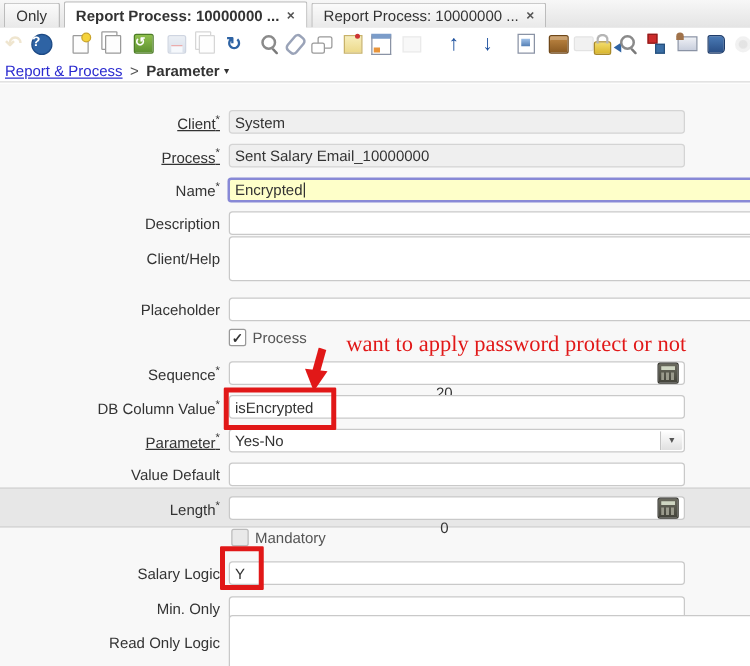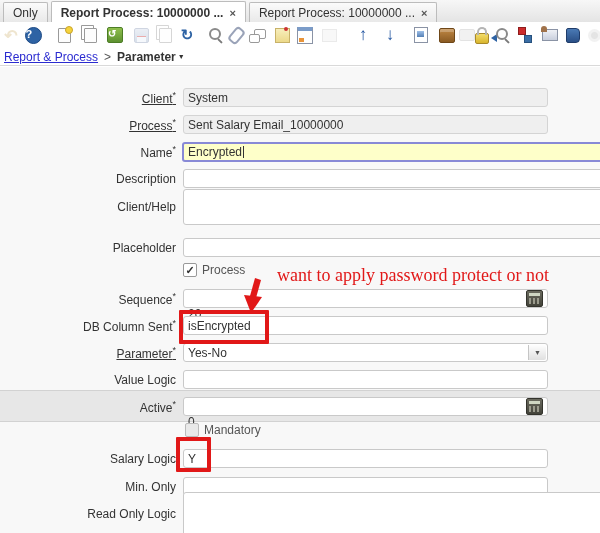--- a/index.html
+++ b/index.html
@@ -78,21 +78,21 @@
   .row{position:absolute;left:0;height:21px;display:flex;align-items:center;}
   .lbl{position:absolute;left:0;width:176px;text-align:right;color:#333;}
   .lbl.zoomable{text-decoration:underline;}
   .lbl sup{font-size:9px;}
   .fld{position:absolute;left:183px;height:17px;background:#fff;border:1px solid #c9c9c9;border-radius:3px;
        padding:0 4px;display:flex;align-items:center;box-sizing:content-box;cursor:text;}
   .fld.std{width:355px;}
   .fld.wide{width:426px;}
   .fld.ro{background:#efefef;border-color:#d4d4d4;cursor:default;}
   .fld.focus{background:#feffc9;border:2px solid #8889d6;height:16px;width:424px;}
-  .fld.num .val{flex:1;text-align:left;margin-right:3px;margin-top:30px;}
+  .fld.num .val{flex:1;text-align:center;margin-right:3px;margin-top:30px;}
   .area{align-items:flex-start;padding-top:2px;}
   .caret-line{width:1px;height:12px;background:#333;margin-left:1px;}
 
   .calcbtn{width:15px;height:15px;background:linear-gradient(#6a6a5e,#43433a);border:1px solid #33332c;
            border-radius:2px;position:relative;cursor:pointer;flex:none;}
   .calcbtn::before{content:"";position:absolute;left:2px;top:2px;right:2px;height:3px;background:#cfd6c2;}
   .calcbtn::after{content:"";position:absolute;left:2px;bottom:2px;right:2px;height:6px;
            background:repeating-linear-gradient(90deg,#9a9a8c 0 2px,transparent 2px 4px);}
   .combobtn{position:absolute;right:1px;top:1px;width:17px;height:15px;border-left:1px solid #c5c5c5;
            background:linear-gradient(#fefefe,#e0e0e0);display:flex;align-items:center;justify-content:center;
@@ -262,45 +262,45 @@
 
     <div class="row" style="top:221px">
       <span class="lbl"><span>Sequence</span><sup>*</sup></span>
       <span class="fld std num">
           <span class="val">20</span>
           <span class="calcbtn"></span>
         </span>
     </div>
 
     <div class="row" style="top:248px">
-      <span class="lbl"><span>DB Column Sent</span><sup>*</sup></span>
+      <span class="lbl"><span>DB Column Value</span><sup>*</sup></span>
       <span class="fld std">
           <span>isEncrypted</span>
         </span>
     </div>
 
     <div class="row" style="top:275px">
       <span class="lbl zoomable"><span>Parameter</span><sup>*</sup></span>
       <span class="fld std">
           <span>Yes-No</span>
           <span class="combobtn">
             <span>▼</span>
           </span>
         </span>
     </div>
 
     <div class="row" style="top:302px">
-      <span class="lbl"><span>Value Logic</span></span>
+      <span class="lbl"><span>Value Default</span></span>
       <span class="fld std">
           <span></span>
         </span>
     </div>
 
     <div class="row" style="top:329px">
-      <span class="lbl"><span>Active</span><sup>*</sup></span>
+      <span class="lbl"><span>Length</span><sup>*</sup></span>
       <span class="fld std num">
           <span class="val">0</span>
           <span class="calcbtn"></span>
         </span>
     </div>
 
     <div class="chkrow" style="left:185px;top:356px">
       <span class="cb un"></span>
       <span class="cb-lbl">Mandatory</span>
     </div>

